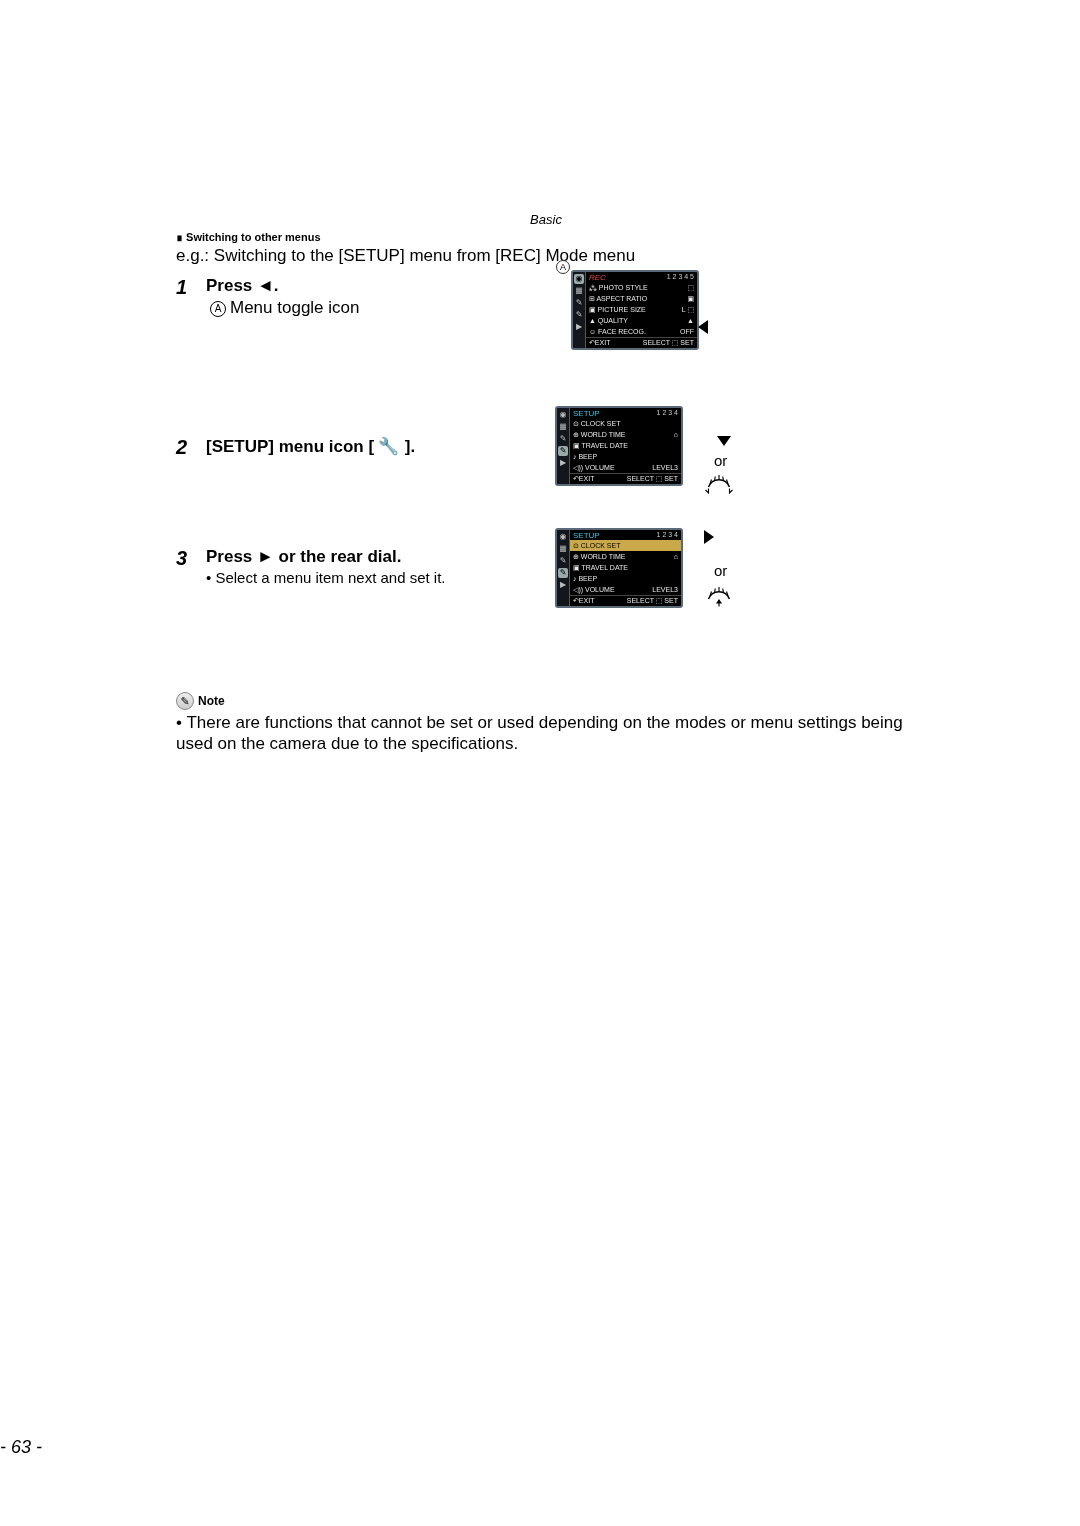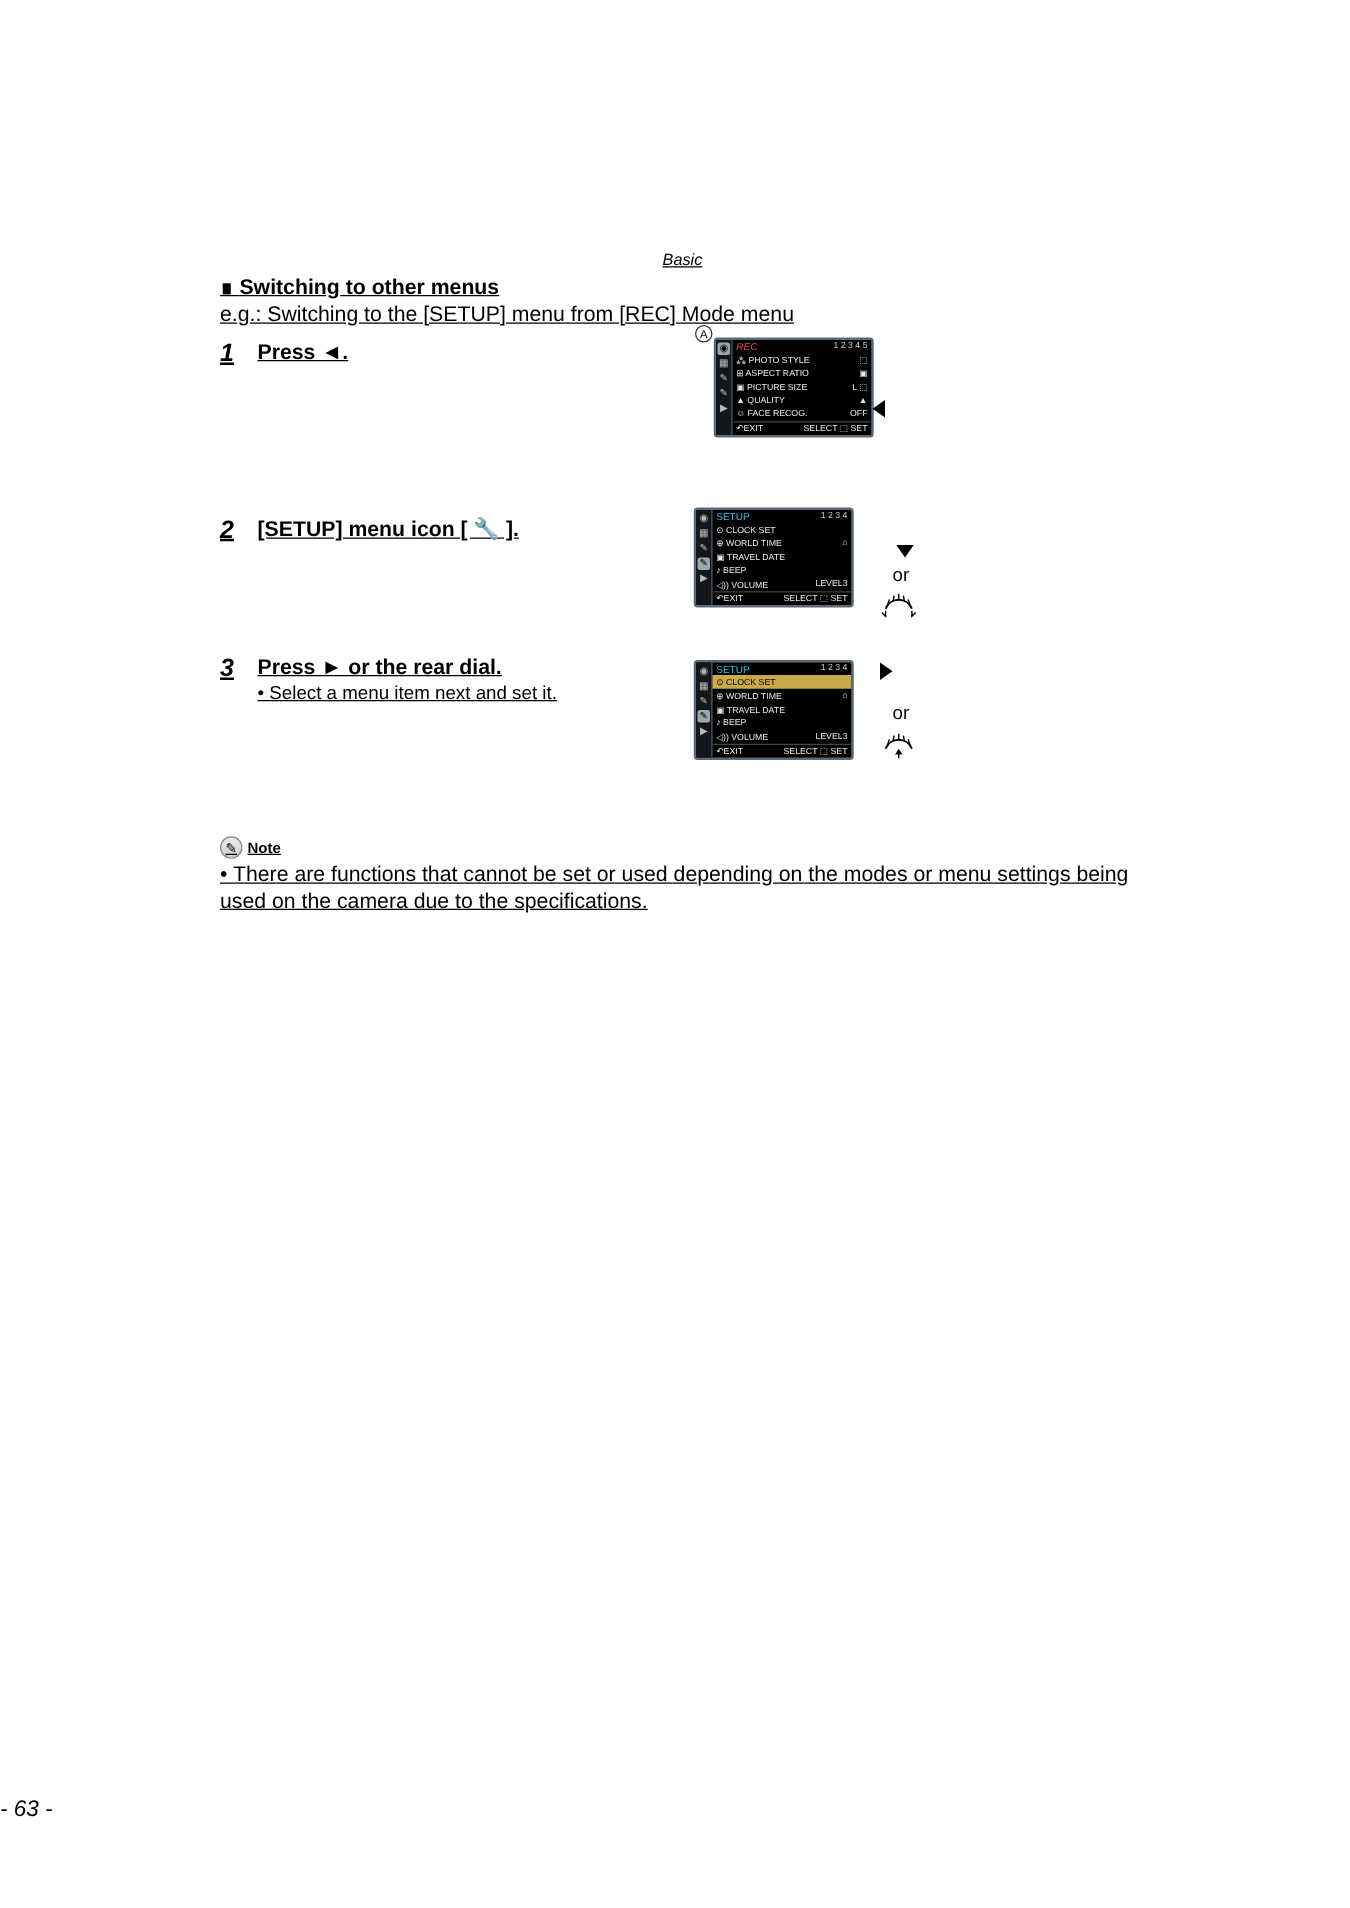--- a/index.html
+++ b/index.html
@@ -6,34 +6,33 @@
   body {
     font-family: Arial, Helvetica, sans-serif;
     width: 1080px;
     height: 1526px;
     position: relative;
     background: #fff;
     color: #000;
   }
   .page-content {
     position: absolute;
-    top: 200px;
+    top: 212px;
     left: 176px;
     width: 740px;
-    text-decoration: underline;
   }
   .header-basic {
     text-align: center;
     font-style: italic;
     font-size: 13px;
     margin-bottom: 4px;
   }
   .section-title {
     font-weight: bold;
-    font-size: 17px;
+    font-size: 11px;
   }
   .eg-line {
     font-size: 17px;
     margin-top: 2px;
     margin-bottom: 10px;
   }
   .step-row {
     display: flex;
     align-items: flex-start;
     margin-bottom: 8px;
@@ -151,20 +150,23 @@
 
 <div class="page-content">
   <div class="header-basic">Basic</div>
   <div class="section-title">∎ <span>Switching to other menus</span></div>
   <div class="eg-line">e.g.: Switching to the [SETUP] menu from [REC] Mode menu</div>
 
   <div class="step-row">
     <div class="step-num">1</div>
     <div class="step-text">
       <div class="step-bold">Press ◄.</div>
+      <div class="indent-a">
+        <span class="circle-a">A</span><span>Menu toggle icon</span>
+      </div>
     </div>
   </div>
 
   <div class="step-row step2">
     <div class="step-num">2</div>
     <div class="step-text">
       <div class="step-bold">[SETUP] menu icon [ 🔧 ].</div>
     </div>
   </div>
 

